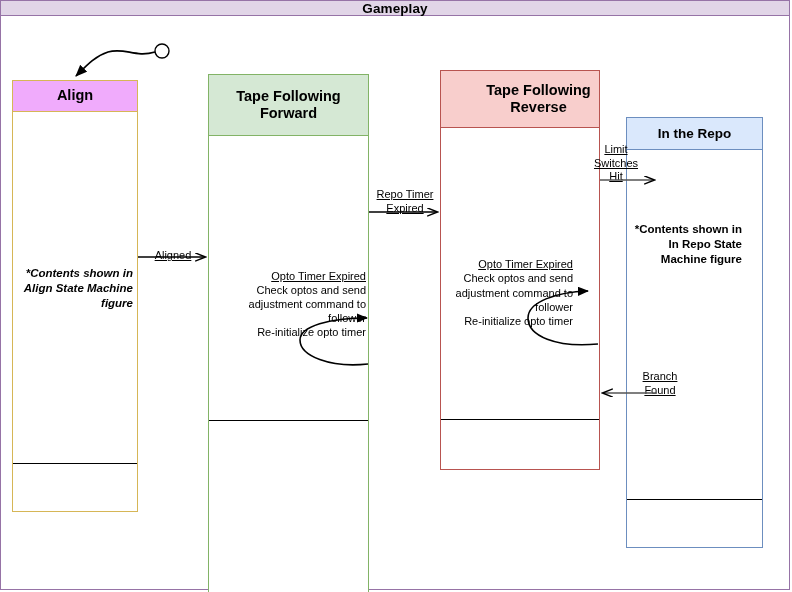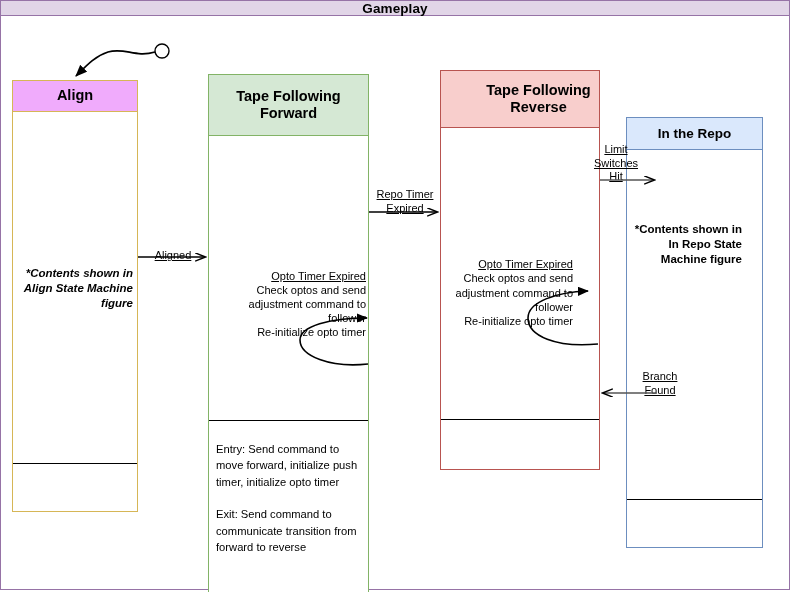--- a/index.html
+++ b/index.html
@@ -213,23 +213,20 @@
   </div>
 
   <div class="state-box" id="box-forward">
     <div class="state-header">Tape Following Forward</div>
     <div class="box-text center-text" id="forward-trans-text">
       <div class="u">Opto Timer Expired</div>
       <div style="white-space:pre-line;">Check optos and send adjustment command to follower
 Re-initialize opto timer</div>
     </div>
     <div class="state-divider" id="forward-divider"></div>
-    <div class="box-text left-text" id="forward-entry-text" style="white-space:pre-line;">Entry: Send command to move forward, initialize push timer, initialize opto timer
-
-Exit: Send command to communicate transition from forward to reverse</div>
   </div>
 
   <div class="state-box" id="box-reverse">
     <div class="state-header">Tape Following Reverse</div>
     <div class="box-text center-text" id="reverse-trans-text">
       <div class="u">Opto Timer Expired</div>
       <div style="white-space:pre-line;">Check optos and send adjustment command to follower
 Re-initialize opto timer</div>
     </div>
     <div class="state-divider" id="reverse-divider"></div>

